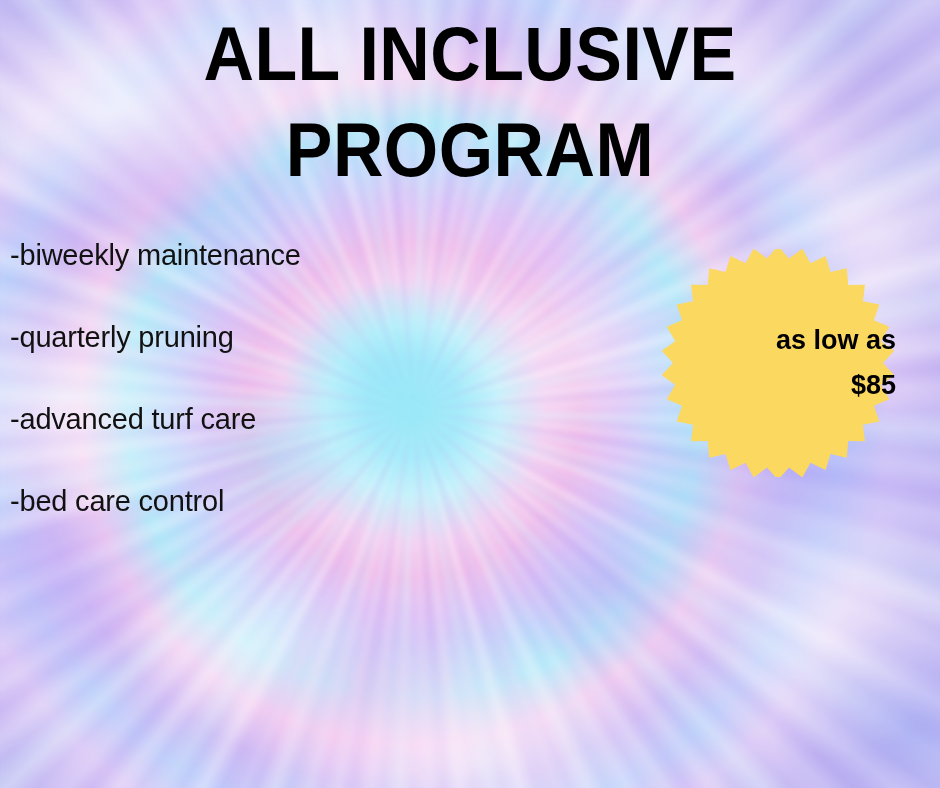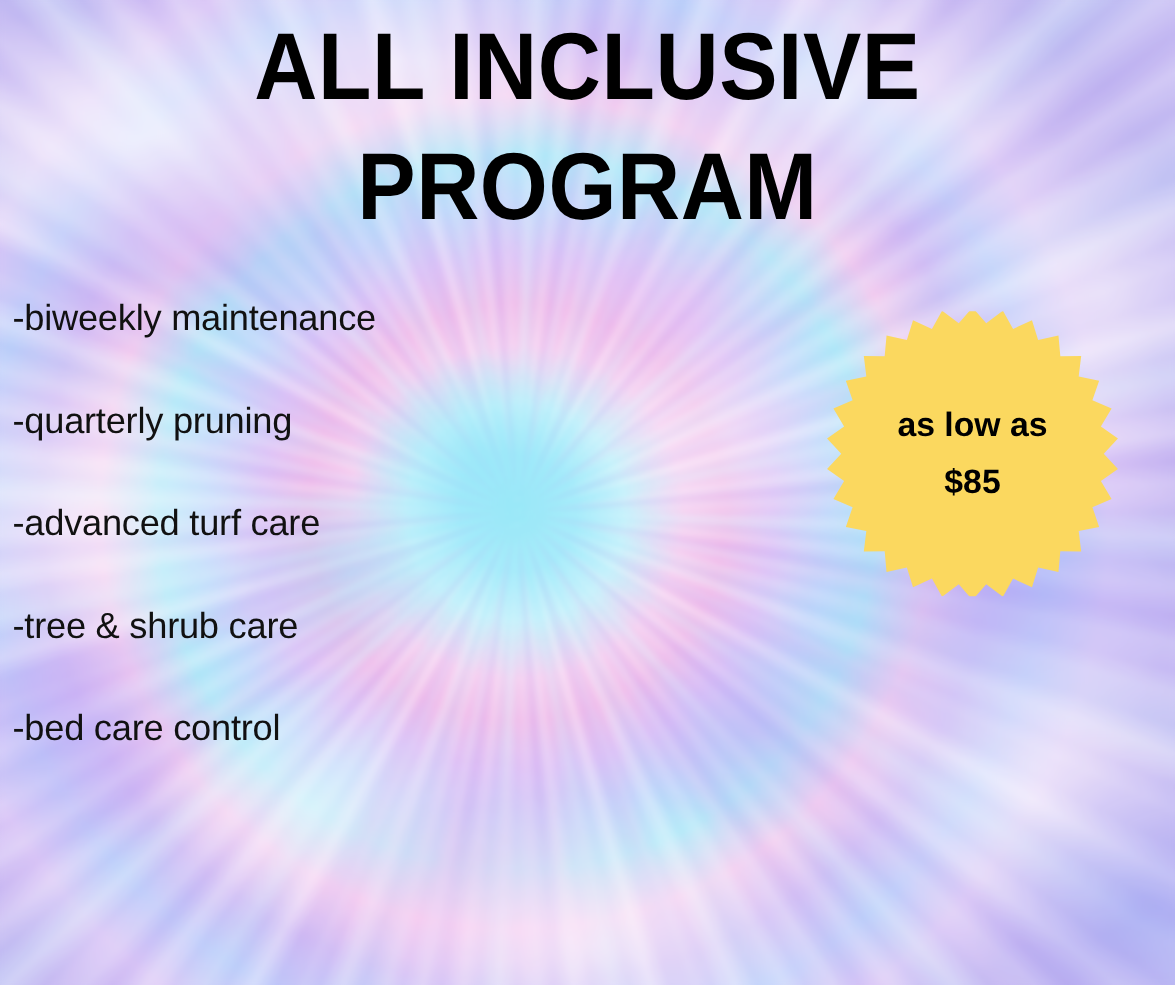--- a/index.html
+++ b/index.html
@@ -160,21 +160,21 @@
     inset: 0;
     width: 100%;
     height: 100%;
     display: block;
   }
   #badge-text {
     position: absolute;
     inset: 0;
     display: flex;
     flex-direction: column;
-    align-items: center;
+    align-items: flex-end;
     justify-content: center;
     color: #000000;
     font-weight: 700;
     font-size: 27px;
     line-height: 45px;
     text-align: center;
     white-space: nowrap;
   }
 </style>
 </head>
@@ -193,21 +193,20 @@
 
     <div id="headline">
       <span class="line">ALL INCLUSIVE</span>
       <span class="line">PROGRAM</span>
     </div>
 
     <ul id="service-list">
       <li>-biweekly maintenance</li>
       <li>-quarterly pruning</li>
       <li>-advanced turf care</li>
-      <li>-tree &amp; shrub care</li>
       <li>-bed care control</li>
     </ul>
 
     <div id="price-badge">
       <svg viewBox="0 0 236 228" preserveAspectRatio="none">
         <polygon id="burst" fill="#FBD85F" points="118.00,-3.00 128.98,9.58 142.33,-0.44 150.45,14.14 165.59,7.12 170.50,23.07 186.77,19.35 188.26,35.97 204.95,35.71 202.95,52.28 219.32,55.50 213.92,71.29 229.27,77.85 220.71,92.17 234.36,101.77 223.00,114.00 234.36,126.23 220.71,135.83 229.27,150.15 213.92,156.71 219.32,172.50 202.95,175.72 204.95,192.29 188.26,192.03 186.77,208.65 170.50,204.93 165.59,220.88 150.45,213.86 142.33,228.44 128.98,218.42 118.00,231.00 107.02,218.42 93.67,228.44 85.55,213.86 70.41,220.88 65.50,204.93 49.23,208.65 47.74,192.03 31.05,192.29 33.05,175.72 16.68,172.50 22.08,156.71 6.73,150.15 15.29,135.83 1.64,126.23 13.00,114.00 1.64,101.77 15.29,92.17 6.73,77.85 22.08,71.29 16.68,55.50 33.05,52.28 31.05,35.71 47.74,35.97 49.23,19.35 65.50,23.07 70.41,7.12 85.55,14.14 93.67,-0.44 107.02,9.58"></polygon>
       </svg>
       <div id="badge-text">
         <span>as low as</span>
         <span>$85</span>

